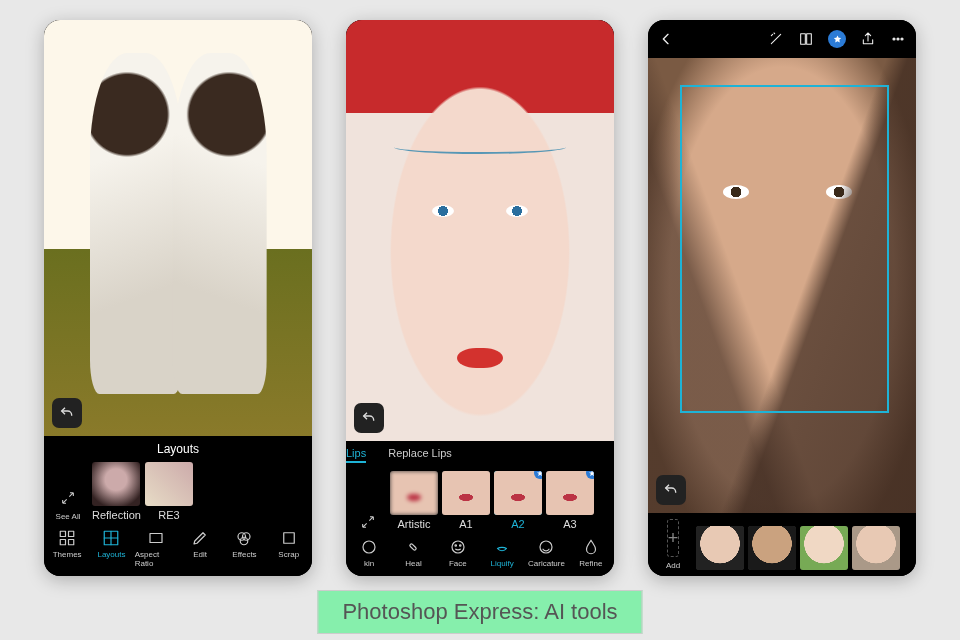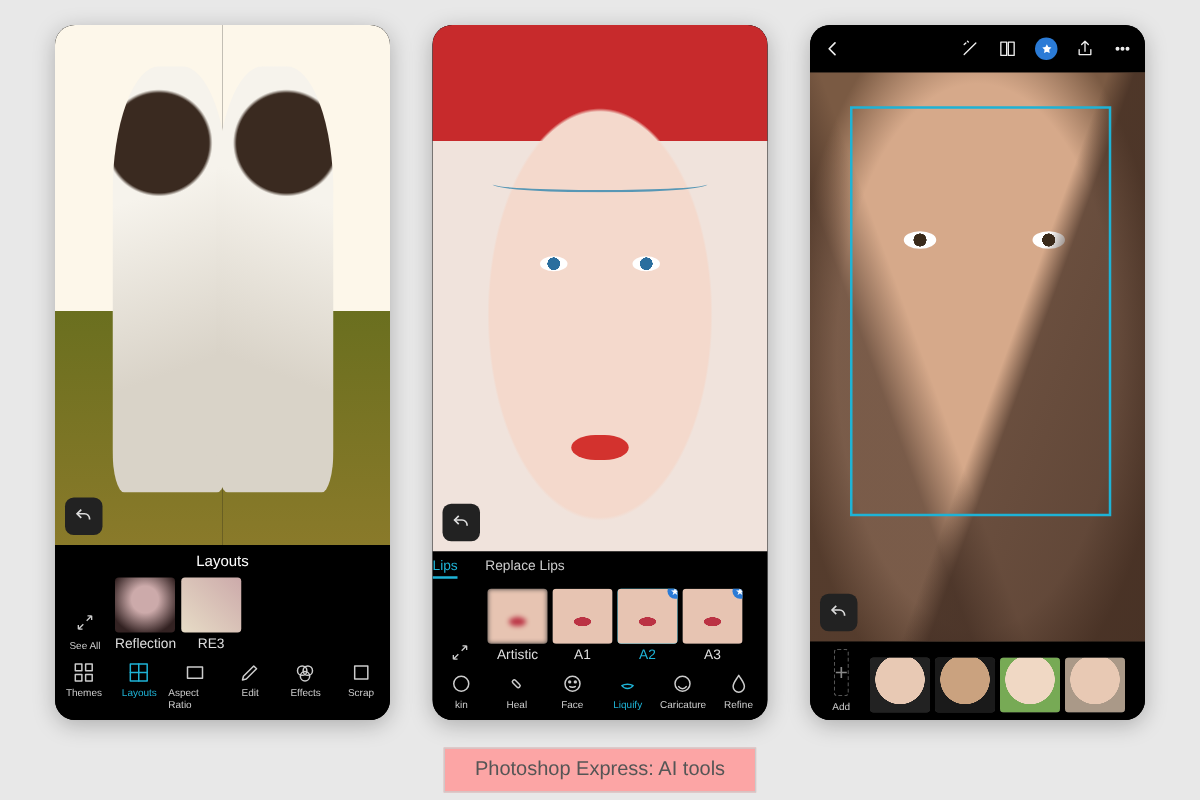--- a/index.html
+++ b/index.html
@@ -1,20 +1,20 @@
 <!DOCTYPE html>
 <html><head>
 <meta charset="utf-8">
 <style>
   *{box-sizing:border-box;margin:0;padding:0;font-family:-apple-system,Helvetica,Arial,sans-serif}
   body{width:960px;height:640px;background:#e8e8e8;overflow:hidden;position:relative}
   .stage{position:absolute;inset:0;padding:20px 38px 40px 38px;display:flex;gap:34px;justify-content:center}
   .phone{flex:0 0 268px;height:556px;background:#000;border-radius:16px;box-shadow:0 4px 18px rgba(0,0,0,.25);position:relative;overflow:hidden;display:flex;flex-direction:column}
   
-  .caption{position:absolute;left:50%;bottom:6px;transform:translateX(-50%);background:#fca5a5;border:1px solid #ccc;padding:8px 24px;font-size:16px;color:#555}
+  .caption{position:absolute;left:50%;bottom:6px;transform:translateX(-50%);background:#86efac;border:1px solid #ccc;padding:8px 24px;font-size:22px;color:#555}
   
   .canvas{flex:1;position:relative;background:#111}
   .photo{position:absolute;inset:0}
   .undo{position:absolute;bottom:8px;left:8px;width:30px;height:30px;border-radius:7px;background:#222;display:flex;align-items:center;justify-content:center;color:#ddd}
   .undo svg{width:16px;height:16px;stroke:#ddd;fill:none;stroke-width:2}
   .section-title{color:#fff;font-size:12px;text-align:center;padding:6px 0 2px 0}
   .strip{display:flex;align-items:flex-end;padding:4px 4px 2px 4px;gap:4px;background:#000}
   .thumb{flex:0 0 48px;display:flex;flex-direction:column;align-items:center;gap:3px}
   .thumb .box{width:48px;height:44px;border-radius:3px;background:#333;position:relative;overflow:hidden}
   .thumb.sel .box{outline:2px solid #1eb3d6;outline-offset:-2px}

